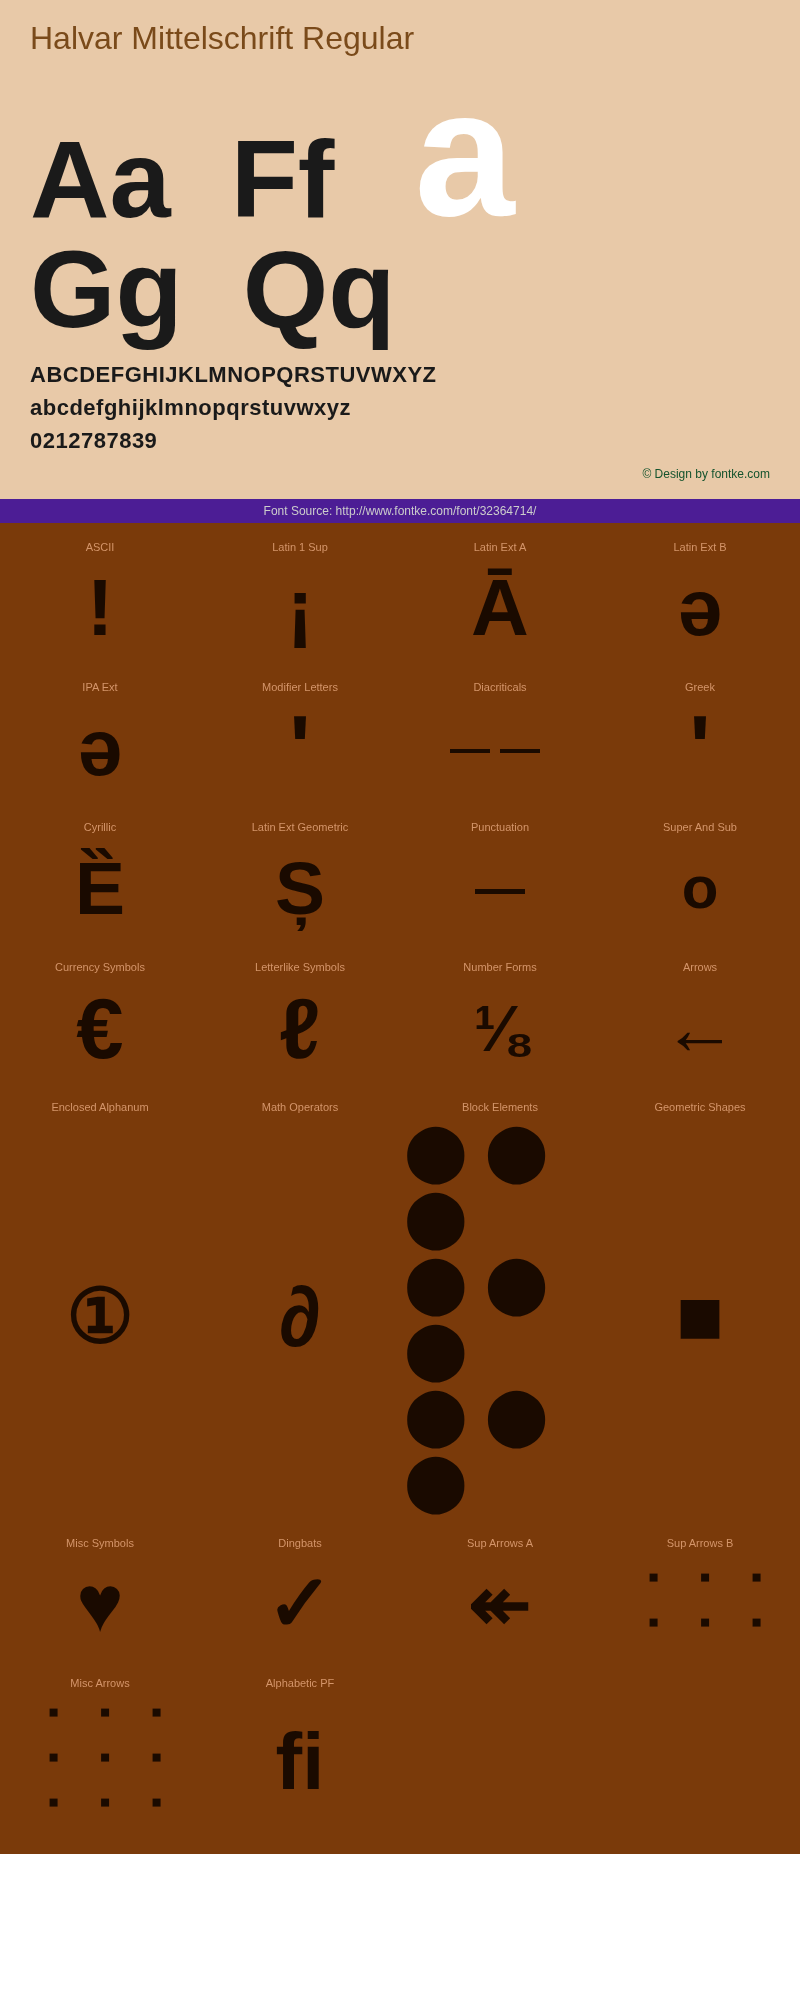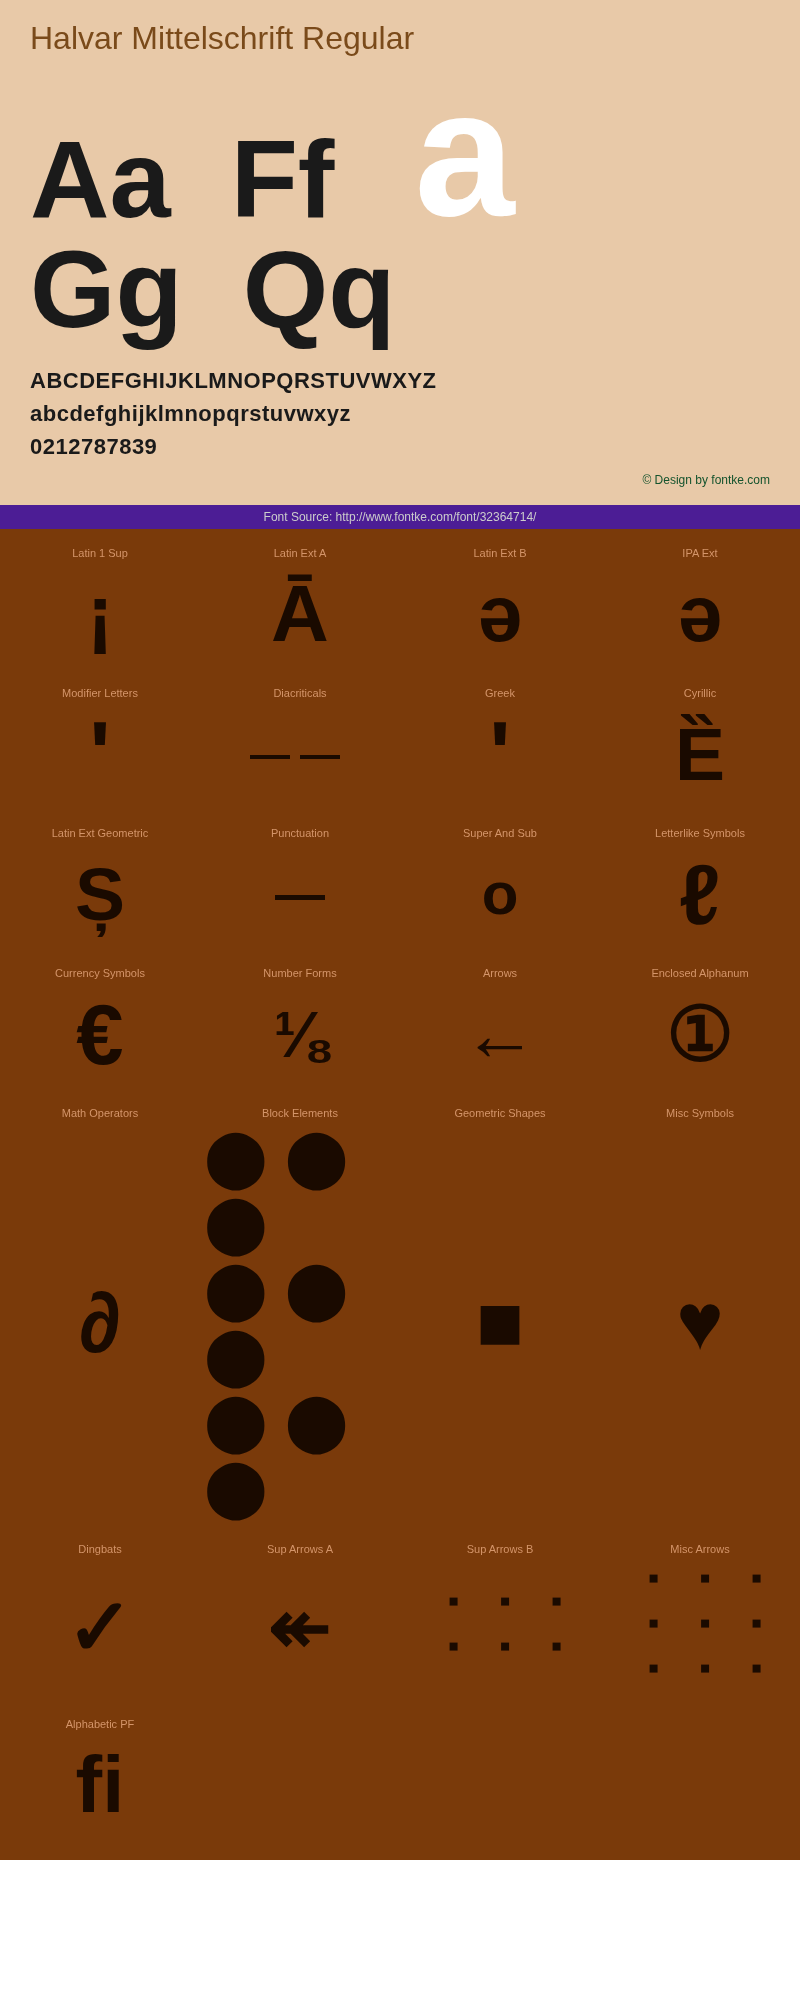--- a/index.html
+++ b/index.html
@@ -16,21 +16,21 @@
       font-size: 32px;
       font-weight: 400;
       margin-bottom: 15px;
       font-family: sans-serif;
     }
 
     .glyph-preview {
       display: flex;
       flex-wrap: wrap;
       align-items: flex-end;
-      margin-bottom: 10px;
+      margin-bottom: 4px;
     }
 
     .glyph-large {
       font-size: 110px;
       font-weight: 700;
       color: #1a1a1a;
       line-height: 1;
       margin-right: 30px;
     }
 
@@ -131,20 +131,24 @@
 </div>
 
 <div class="source-bar">
   <span>Font Source: http://www.fontke.com/font/32364714/</span>
 </div>
 
 <div class="dark-section">
   <div class="char-grid">
 
     <div class="char-cell">
+      <span class="char-label">ASCII</span>
+      <span class="char-symbol">!</span>
+    </div>
+    <div class="char-cell">
       <span class="char-label">Latin 1 Sup</span>
       <span class="char-symbol">¡</span>
     </div>
     <div class="char-cell">
       <span class="char-label">Latin Ext A</span>
       <span class="char-symbol">Ā</span>
     </div>
     <div class="char-cell">
       <span class="char-label">Latin Ext B</span>
       <span class="char-symbol">ə</span>
@@ -178,26 +182,26 @@
     <div class="char-cell">
       <span class="char-label">Punctuation</span>
       <span class="char-symbol" style="font-size:50px;">—</span>
     </div>
     <div class="char-cell">
       <span class="char-label">Super And Sub</span>
       <span class="char-symbol" style="font-size:60px;">o</span>
     </div>
 
     <div class="char-cell">
+      <span class="char-label">Currency Symbols</span>
+      <span class="char-symbol" style="font-size:85px;">€</span>
+    </div>
+    <div class="char-cell">
       <span class="char-label">Letterlike Symbols</span>
       <span class="char-symbol" style="font-size:85px;">ℓ</span>
-    </div>
-    <div class="char-cell">
-      <span class="char-label">Currency Symbols</span>
-      <span class="char-symbol" style="font-size:85px;">€</span>
     </div>
     <div class="char-cell">
       <span class="char-label">Number Forms</span>
       <span class="char-symbol" style="font-size:65px;">⅛</span>
     </div>
     <div class="char-cell">
       <span class="char-label">Arrows</span>
       <span class="char-symbol" style="font-size:75px;">←</span>
     </div>
 

